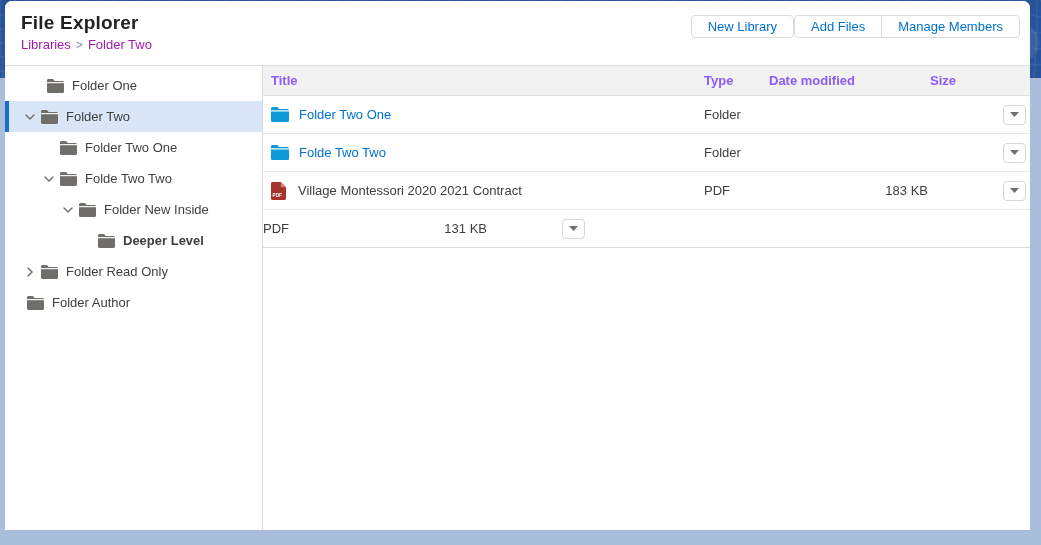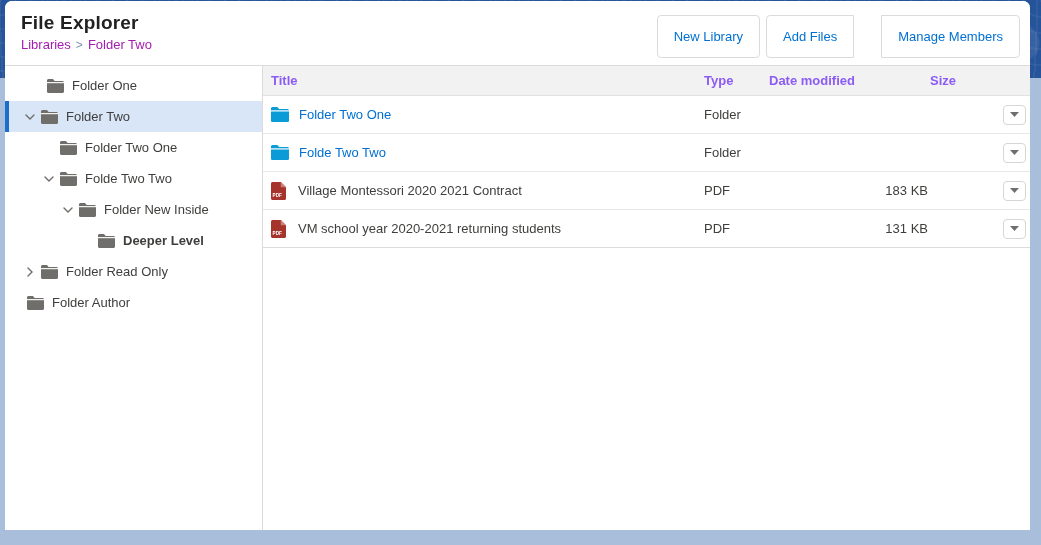--- a/index.html
+++ b/index.html
@@ -34,24 +34,24 @@
   }
   .page-title { font-size:19px; font-weight:bold; color:#222222; letter-spacing:.2px; }
   .breadcrumb { margin-top:3px; font-size:13px; }
   .breadcrumb a { color:#a21caf; text-decoration:none; cursor:pointer; }
   .breadcrumb .sep { color:#7d94b5; margin:0 5px; font-size:12px; }
   .hbtns { display:flex; align-items:center; margin-top:3px; }
   .hbtns button, .btn-group button {
     font-family:"Liberation Sans", sans-serif;
     font-size:13px; color:#0070d2; background:#fff;
     border:1px solid #dddbda; border-radius:4px;
-    height:43px; padding:0 16px; cursor:pointer; white-space:nowrap;
+    height:23px; padding:0 16px; cursor:pointer; white-space:nowrap;
   }
   .hbtns > button { margin-left:6px; }
-  .btn-group { display:flex; margin-left:6px;gap:28px; }
+  .btn-group { display:flex; margin-left:0; }
   .btn-group button { border-radius:0; margin-left:-1px; }
   .btn-group button:first-child { border-radius:4px 0 0 4px; margin-left:0; }
   .btn-group button:last-child { border-radius:0 4px 4px 0; }
   
   .cbody { flex:1; display:flex; min-height:0; }
   
   .sidebar { width:258px; flex:0 0 258px; border-right:1px solid #dddbda; padding-top:4px; background:#fff; }
   .titem {
     position:relative; height:31px; display:flex; align-items:center;
     font-size:13px; color:#3e3e3c; cursor:pointer; white-space:nowrap;
@@ -308,32 +308,20 @@
     <div class="cell-size">183 KB</div>
     <div class="cell-action">
       <button class="row-menu">
         <svg width="9" height="5" viewBox="0 0 9 5">
                   <path d="M0 0h9L4.5 5z" fill="#706e6b"></path>
                 </svg>
       </button>
     </div>
   </div>
           <div class="trow">
-    <div class="cell-title">
-
-      <span class="pdficon" style="display: flex;">
-        <svg width="15" height="18" viewBox="0 0 15 18">
-                  <path d="M1.5 0H9.8L15 5.2v11.3c0 .8-.7 1.5-1.5 1.5h-12C.7 18 0 17.3 0 16.5v-15C0 .7.7 0 1.5 0z" fill="#a5352c"></path>
-                  <path d="M9.8 0L15 5.2H9.8z" fill="#cc8079"></path>
-                  <text x="1.6" y="15" font-size="4.6" font-weight="bold" fill="#ffffff" font-family="Liberation Sans, sans-serif">PDF</text>
-                </svg>
-      </span>
-
-      <span class="plain">VM school year 2020-2021 returning students</span>
-    </div>
     <div class="cell-type">PDF</div>
     <div class="cell-date"></div>
     <div class="cell-size">131 KB</div>
     <div class="cell-action">
       <button class="row-menu">
         <svg width="9" height="5" viewBox="0 0 9 5">
                   <path d="M0 0h9L4.5 5z" fill="#706e6b"></path>
                 </svg>
       </button>
     </div>

